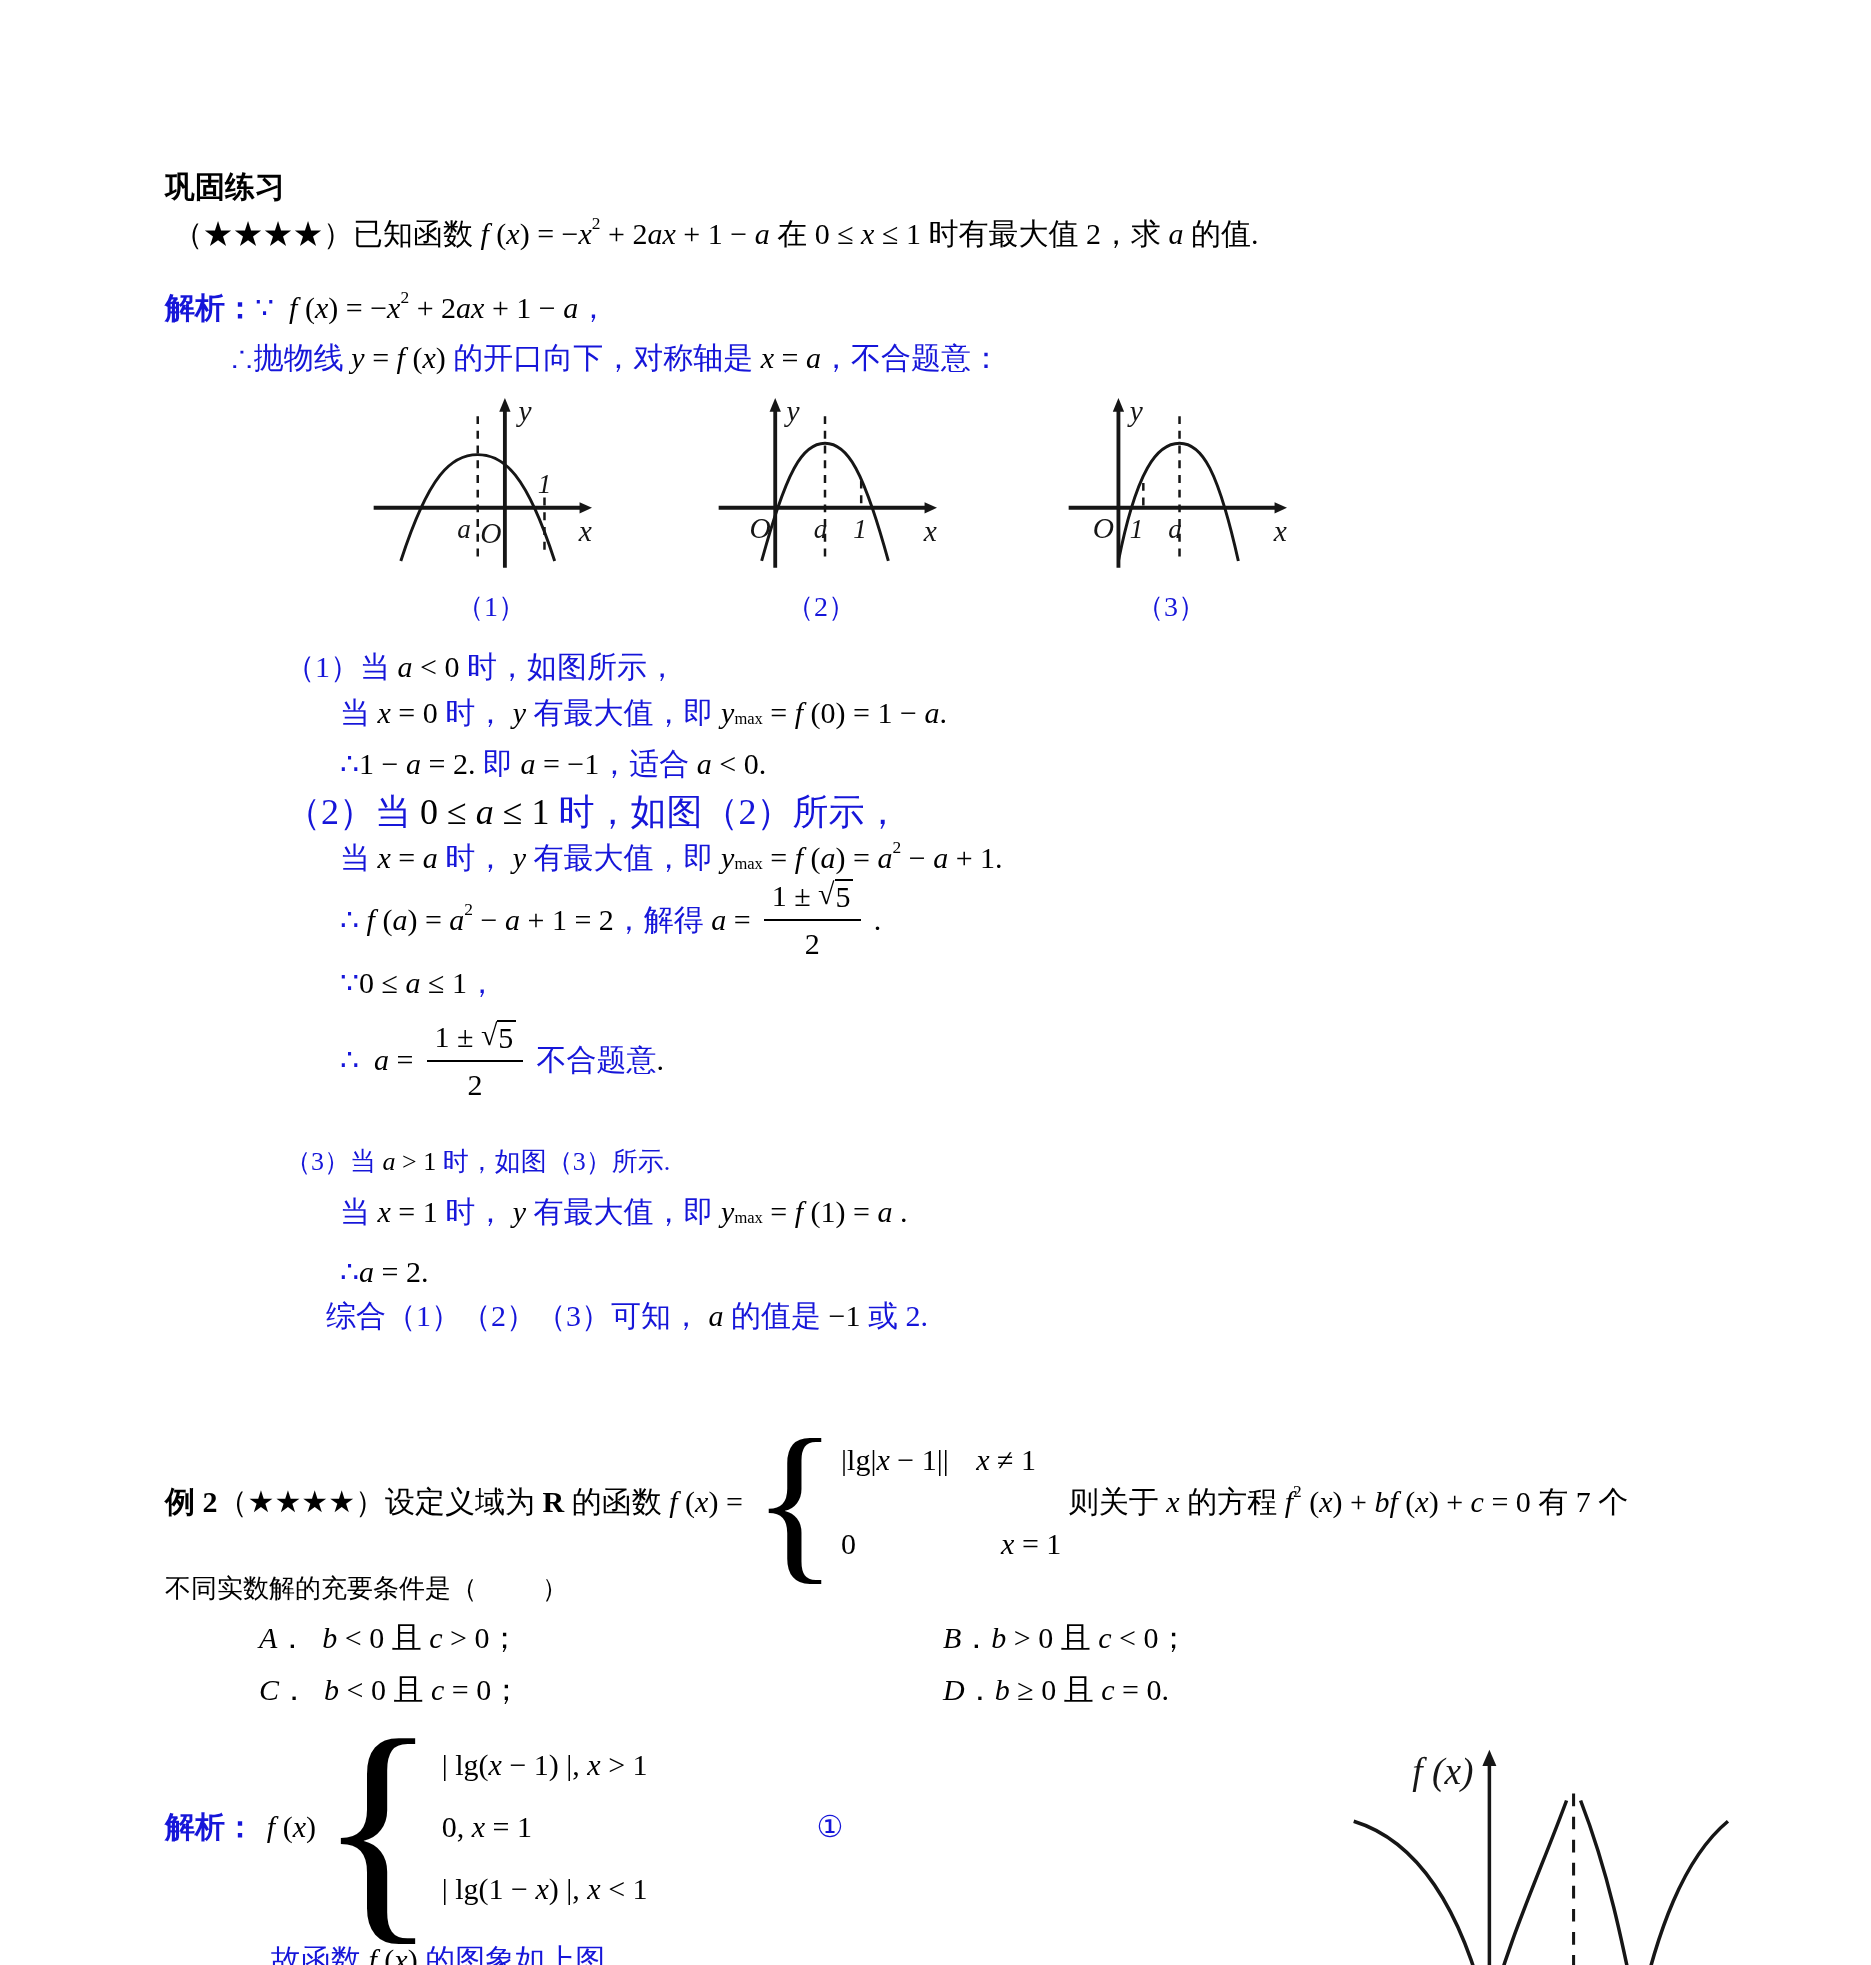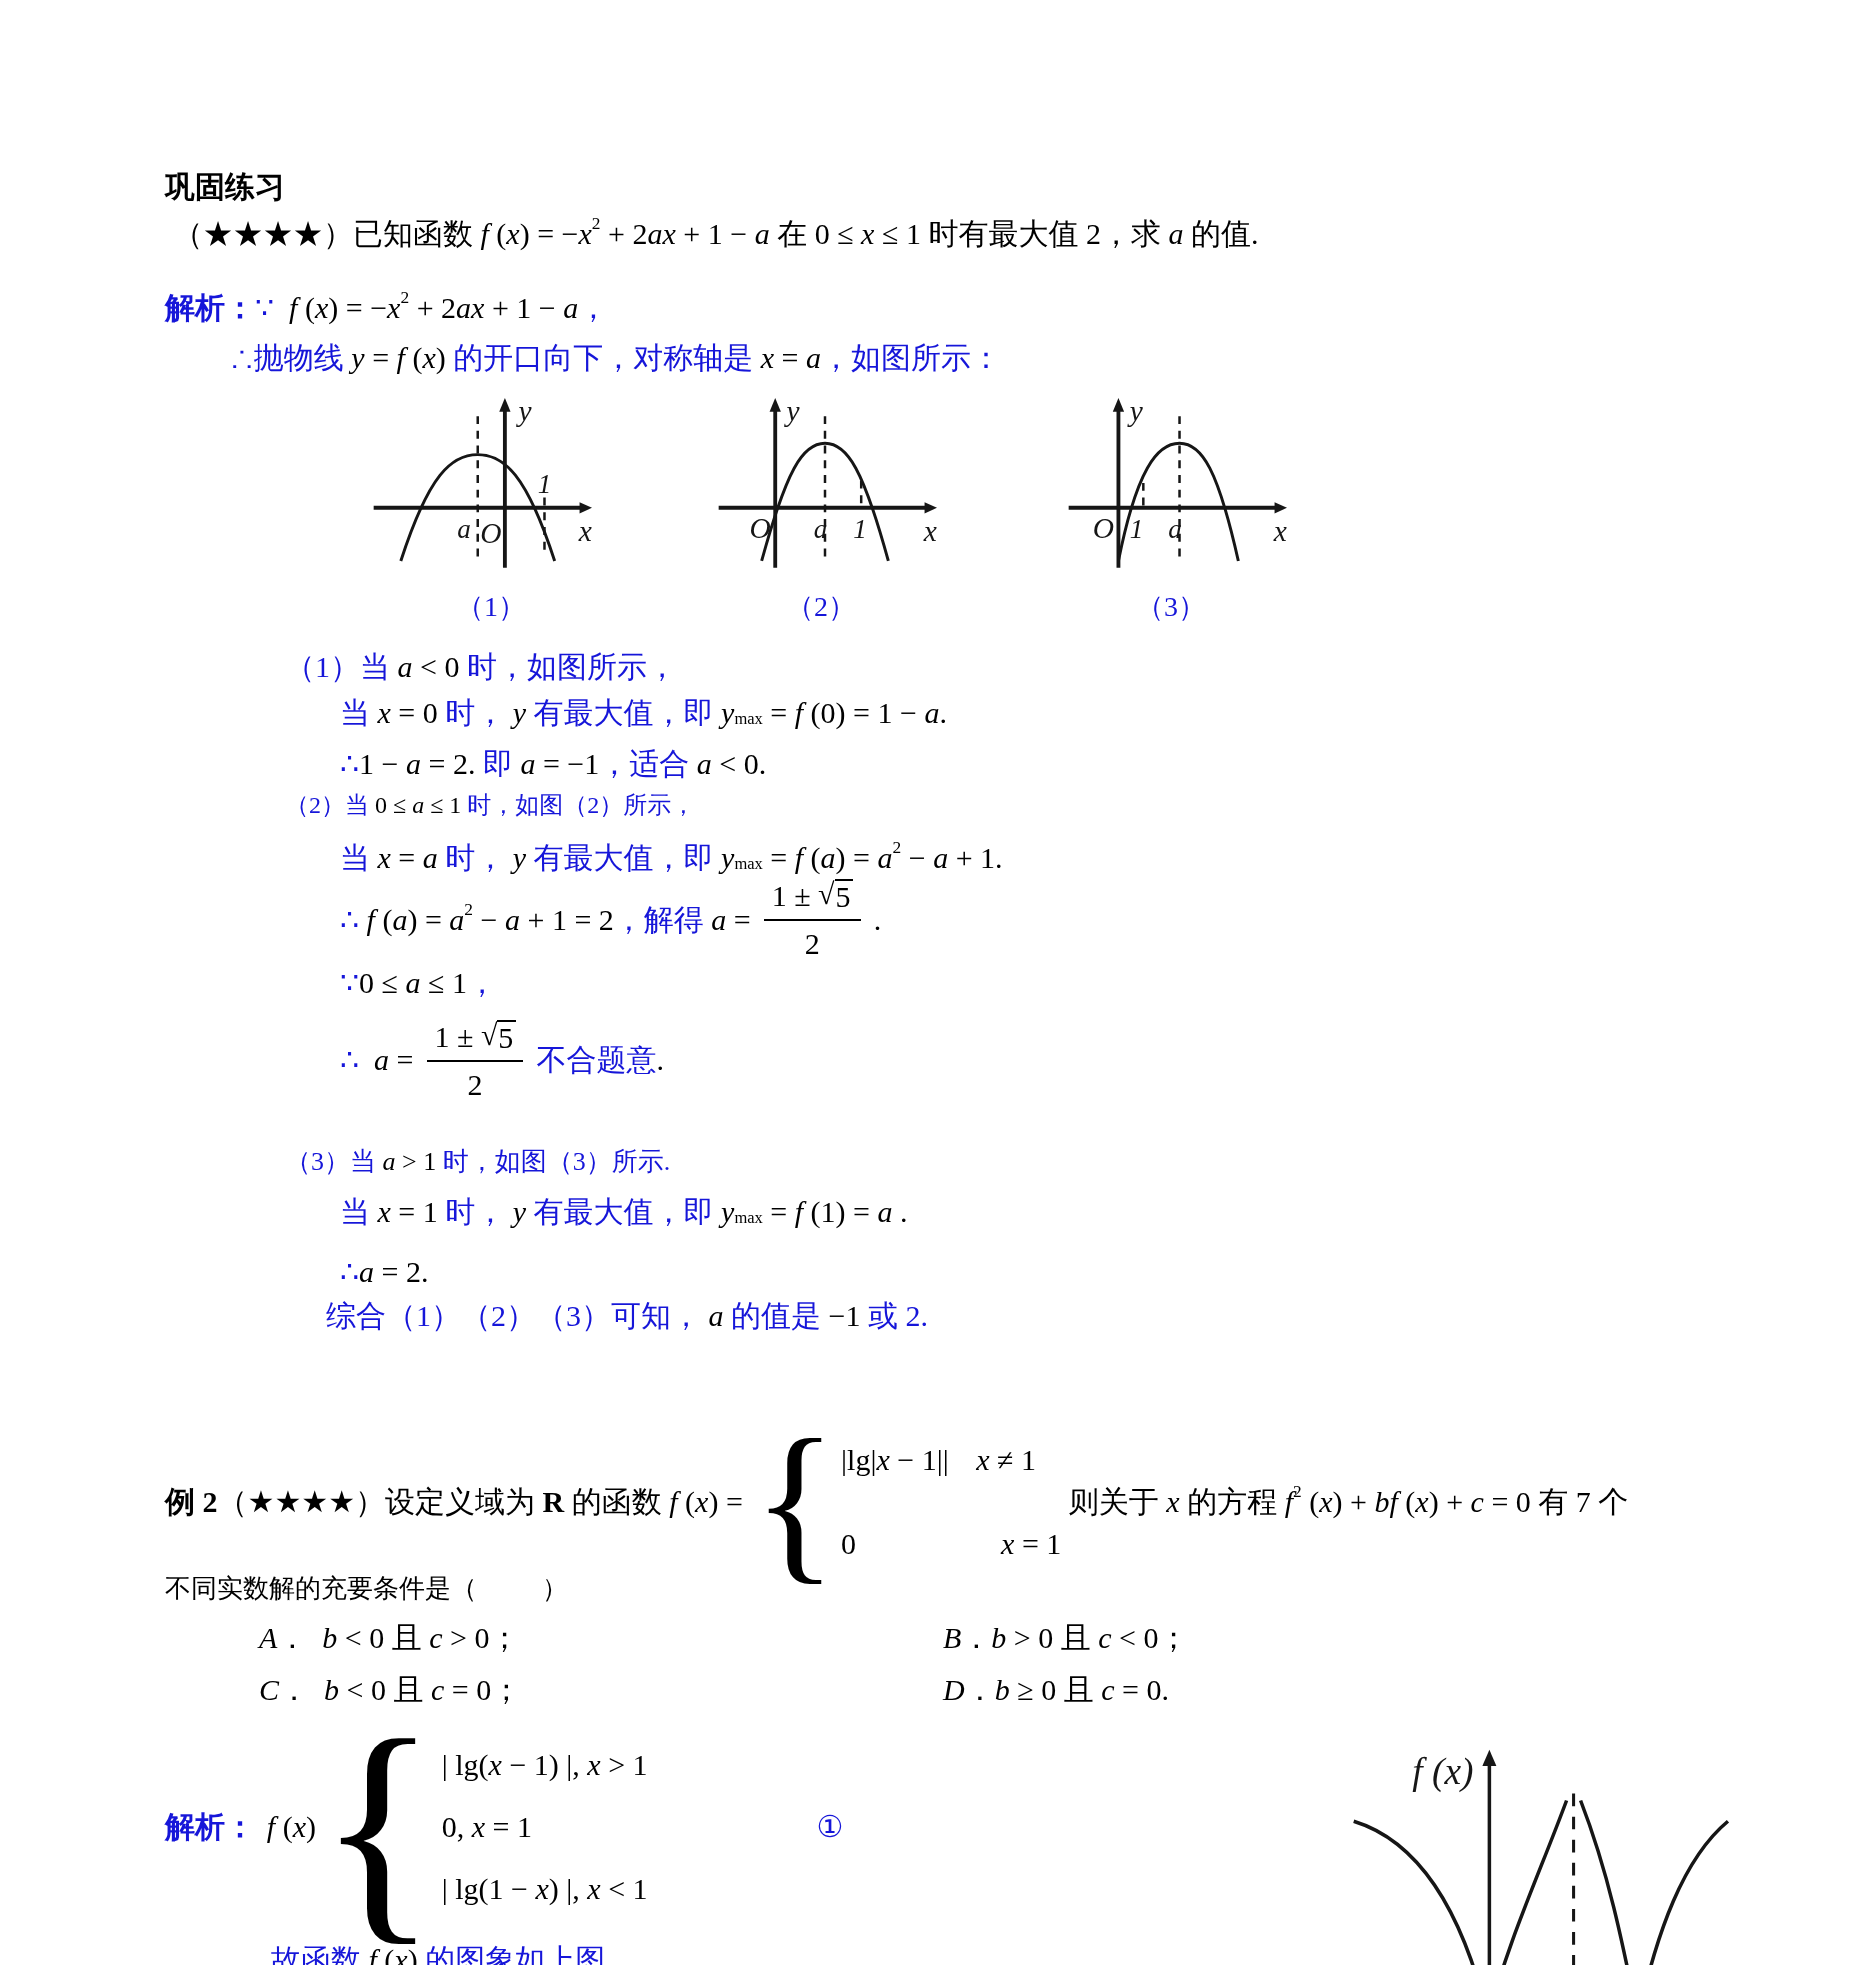--- a/index.html
+++ b/index.html
@@ -38,28 +38,28 @@
 </style>
 </head>
 <body>
 
 <div class="page">
 
   <div>
       <div class="line" style="left: 165px; top: 168px; font-size: 30px;"><span class="w">巩固练习</span></div>
       <div class="line" style="left: 173px; top: 215px; font-size: 30px;"><span class="">（★★★★）已知函数 </span><span class="i">f</span><span class=""> (</span><span class="i">x</span><span class="">) = −</span><span class="i">x</span><span class="sup">2</span><span class=""> + 2</span><span class="i">ax</span><span class=""> + 1 − </span><span class="i">a</span><span class=""> 在 0 ≤ </span><span class="i">x</span><span class=""> ≤ 1 时有最大值 2，求 </span><span class="i">a</span><span class=""> 的值.</span></div>
       <div class="line" style="left: 165px; top: 289px; font-size: 30px;"><span class="b w">解析：</span><span class="b">∵  </span><span class="i">f</span><span class=""> (</span><span class="i">x</span><span class="">) = −</span><span class="i">x</span><span class="sup">2</span><span class=""> + 2</span><span class="i">ax</span><span class=""> + 1 − </span><span class="i">a</span><span class="b">，</span></div>
-      <div class="line" style="left: 230px; top: 339px; font-size: 30px;"><span class="b">∴抛物线 </span><span class="i">y</span><span class=""> = </span><span class="i">f</span><span class=""> (</span><span class="i">x</span><span class="">)</span><span class="b"> 的开口向下，对称轴是 </span><span class="i">x</span><span class=""> = </span><span class="i">a</span><span class="b">，如图所示：</span></div>
+      <div class="line" style="left: 230px; top: 339px; font-size: 30px;"><span class="b">∴抛物线 </span><span class="i">y</span><span class=""> = </span><span class="i">f</span><span class=""> (</span><span class="i">x</span><span class="">)</span><span class="b"> 的开口向下，对称轴是 </span><span class="i">x</span><span class=""> = </span><span class="i">a</span><span class="b">，不合题意：</span></div>
       <div class="line" style="left: 456px; top: 589px; font-size: 28px;"><span class="b">（1）</span></div>
       <div class="line" style="left: 786px; top: 589px; font-size: 28px;"><span class="b">（2）</span></div>
       <div class="line" style="left: 1136px; top: 589px; font-size: 28px;"><span class="b">（3）</span></div>
       <div class="line" style="left: 285px; top: 648px; font-size: 30px;"><span class="b">（1）当 </span><span class="i">a</span><span class=""> &lt; 0</span><span class="b"> 时，如图所示，</span></div>
       <div class="line" style="left: 340px; top: 694px; font-size: 30px;"><span class="b">当 </span><span class="i">x</span><span class=""> = 0</span><span class="b"> 时， </span><span class="i">y</span><span class="b"> 有最大值，即 </span><span class="i">y</span><span class="sub">max</span><span class=""> = </span><span class="i">f</span><span class=""> (0) = 1 − </span><span class="i">a</span><span class="">.</span></div>
       <div class="line" style="left: 340px; top: 745px; font-size: 30px;"><span class="b">∴</span><span class="">1 − </span><span class="i">a</span><span class=""> = 2. </span><span class="b">即 </span><span class="i">a</span><span class=""> = −1</span><span class="b">，适合 </span><span class="i">a</span><span class=""> &lt; 0.</span></div>
-      <div class="line" style="left: 285px; top: 790px; font-size: 24px;"><span class="b">（2）当 </span><span class="">0 ≤ </span><span class="i">a</span><span class=""> ≤ 1</span><span class="b"> 时，如图（2）所示，</span></div>
+      <div class="line" style="left: 285px; top: 790px; font-size: 36px;"><span class="b">（2）当 </span><span class="">0 ≤ </span><span class="i">a</span><span class=""> ≤ 1</span><span class="b"> 时，如图（2）所示，</span></div>
       <div class="line" style="left: 340px; top: 839px; font-size: 30px;"><span class="b">当 </span><span class="i">x</span><span class=""> = </span><span class="i">a</span><span class="b"> 时， </span><span class="i">y</span><span class="b"> 有最大值，即 </span><span class="i">y</span><span class="sub">max</span><span class=""> = </span><span class="i">f</span><span class=""> (</span><span class="i">a</span><span class="">) = </span><span class="i">a</span><span class="sup">2</span><span class=""> − </span><span class="i">a</span><span class=""> + 1.</span></div>
       <div class="line" style="left: 340px; top: 880px; font-size: 30px; height: 79px;"><span class="b">∴ </span><span class="i">f</span><span class=""> (</span><span class="i">a</span><span class="">) = </span><span class="i">a</span><span class="sup">2</span><span class=""> − </span><span class="i">a</span><span class=""> + 1 = 2</span><span class="b">，解得 </span><span class="i">a</span><span class=""> = </span><span class="frac"><span class="num"><span class="">1 ± </span><span class="rad"><span class="radsign">√</span><span class="radbody"><span class="">5</span></span></span></span><span class="den"><span class="">2</span></span></span><span class=""> .</span></div>
       <div class="line" style="left: 340px; top: 964px; font-size: 30px;"><span class="b">∵</span><span class="">0 ≤ </span><span class="i">a</span><span class=""> ≤ 1</span><span class="b">，</span></div>
       <div class="line" style="left: 340px; top: 1009px; font-size: 30px; height: 102px;"><span class="b">∴  </span><span class="i">a</span><span class=""> = </span><span class="frac"><span class="num"><span class="">1 ± </span><span class="rad"><span class="radsign">√</span><span class="radbody"><span class="">5</span></span></span></span><span class="den"><span class="">2</span></span></span><span class="b"> 不合题意</span><span class="">.</span></div>
       <div class="line" style="left: 285px; top: 1146px; font-size: 26px;"><span class="b">（3）当 </span><span class="i">a</span><span class=""> &gt; 1</span><span class="b"> 时，如图（3）所示.</span></div>
       <div class="line" style="left: 340px; top: 1193px; font-size: 30px;"><span class="b">当 </span><span class="i">x</span><span class=""> = 1</span><span class="b"> 时， </span><span class="i">y</span><span class="b"> 有最大值，即 </span><span class="i">y</span><span class="sub">max</span><span class=""> = </span><span class="i">f</span><span class=""> (1) = </span><span class="i">a</span><span class=""> .</span></div>
       <div class="line" style="left: 340px; top: 1253px; font-size: 30px;"><span class="b">∴</span><span class="i">a</span><span class=""> = 2.</span></div>
       <div class="line" style="left: 326px; top: 1297px; font-size: 30px;"><span class="b">综合（1）（2）（3）可知， </span><span class="i">a</span><span class="b"> 的值是 </span><span class="">−1</span><span class="b"> 或 </span><span class="b">2.</span></div>
       <div class="line" style="left: 165px; top: 1427px; font-size: 30px; height: 149px;"><span class="w">例 2</span><span class="">（</span><span class="">★★★★</span><span class="">）设定义域为 </span><span class="w">R</span><span class=""> 的函数 </span><span class="i">f</span><span class=""> (</span><span class="i">x</span><span class="">) = </span><span class="brace" style="font-size: 176px;">{</span><span class="stack" style="row-gap: 47px;"><span class="row"><span class="">|lg|</span><span class="i">x</span><span class=""> − 1||</span><span class="sp" style="width: 27.5px;"></span><span class="i">x</span><span class=""> ≠ 1</span></span><span class="row"><span class="">0</span><span class="sp" style="width: 145px;"></span><span class="i">x</span><span class=""> = 1</span></span></span><span class=""> 则关于 </span><span class="i">x</span><span class=""> 的方程 </span><span class="i">f</span><span class="sup">2</span><span class=""> (</span><span class="i">x</span><span class="">) + </span><span class="i">bf</span><span class=""> (</span><span class="i">x</span><span class="">) + </span><span class="i">c</span><span class=""> = 0 有 7 个</span></div>
       <div class="line" style="left: 165px; top: 1573px; font-size: 26px;"><span class="">不同实数解的充要条件是（          ）</span></div>

